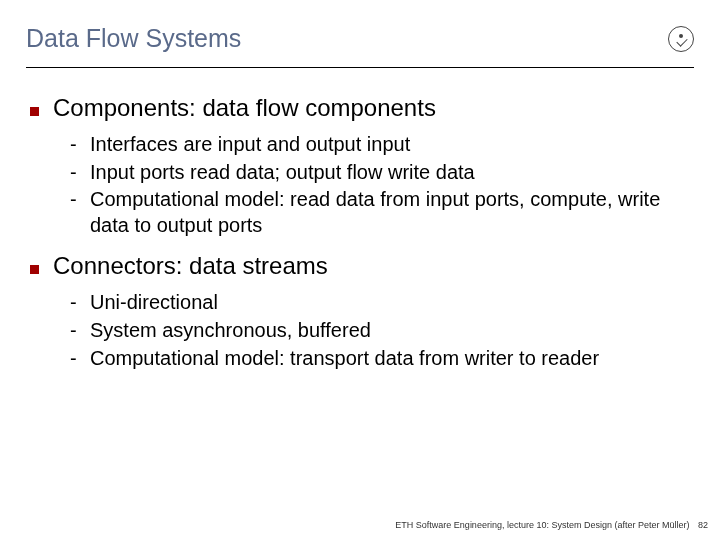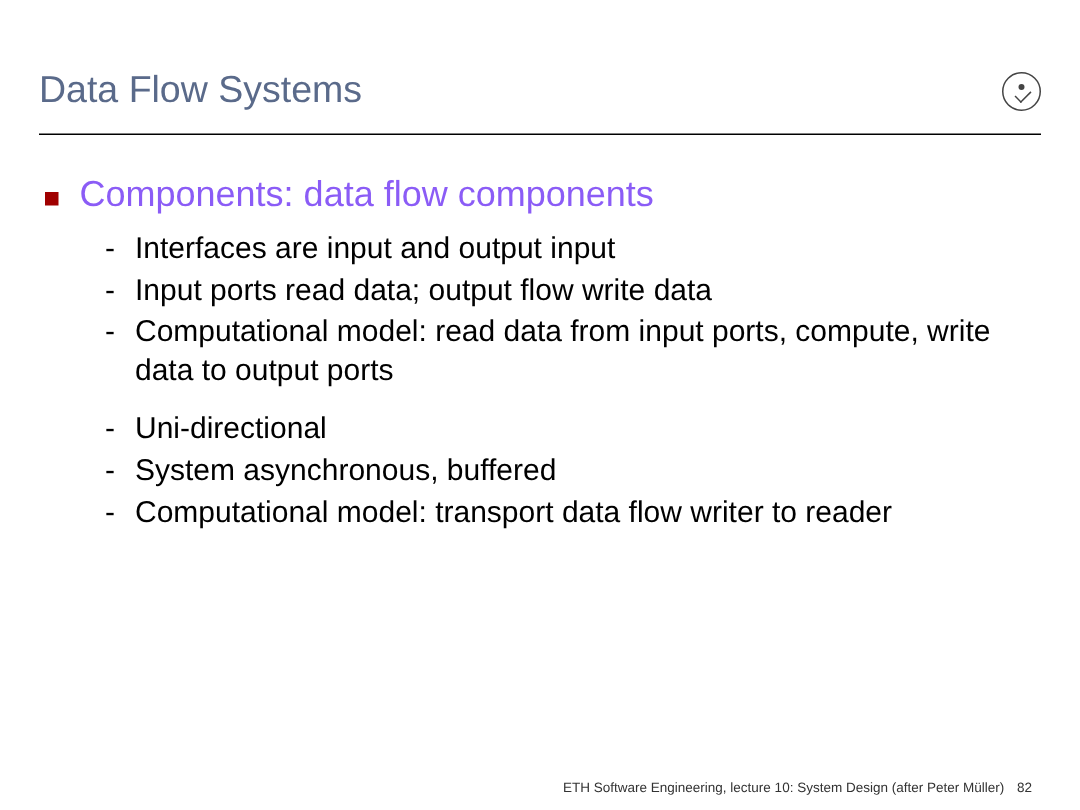--- a/index.html
+++ b/index.html
@@ -14,21 +14,20 @@
   .slide {
     padding: 24px 26px 0 26px;
   }
   .header {
     display: flex;
     justify-content: space-between;
     align-items: center;
     padding-bottom: 14px;
     border-bottom: 1.5px solid #000;
     margin-bottom: 26px;
-    margin-top: 22px;
   }
   .title {
     font-family: Verdana, Geneva, sans-serif;
     font-size: 25px;
     color: #5a6a8a;
     font-weight: 400;
   }
   .logo-circle {
     width: 26px;
     height: 26px;
@@ -73,21 +72,21 @@
   .sq-bullet {
     width: 9px;
     height: 9px;
     background: #a00000;
     margin-right: 14px;
     margin-top: 10px;
     flex-shrink: 0;
   }
   .section-title {
     font-size: 24px;
-    color: #8b5cf6;
+    color: #000000;
     font-weight: 400;
   }
   .sub-items {
     padding-left: 40px;
   }
   .sub-item {
     display: flex;
     align-items: baseline;
     font-size: 20px;
     color: #000;
@@ -98,21 +97,21 @@
     width: 20px;
     flex-shrink: 0;
     text-align: left;
   }
   .sub-text {
     flex: 1;
   }
   .footer {
     position: absolute;
     bottom: 10px;
-    right: 32px;
+    right: 12px;
     font-size: 9px;
     color: #333;
     font-family: Arial, sans-serif;
   }
   .page-num {
     margin-left: 6px;
   }
 </style>
 </head>
 <body>
@@ -143,32 +142,36 @@
           <span class="sub-text">Input ports read data; output flow write data</span>
         </div>
         <div class="sub-item">
           <span class="dash">-</span>
           <span class="sub-text">Computational model: read data from input ports, compute, write data to output ports</span>
         </div>
       </div>
     </div>
 
     <div class="section">
+      <div class="section-head">
+        <div class="sq-bullet"></div>
+        <div class="section-title">Connectors: data streams</div>
+      </div>
       <div class="sub-items">
         <div class="sub-item">
           <span class="dash">-</span>
           <span class="sub-text">Uni-directional</span>
         </div>
         <div class="sub-item">
           <span class="dash">-</span>
           <span class="sub-text">System asynchronous, buffered</span>
         </div>
         <div class="sub-item">
           <span class="dash">-</span>
-          <span class="sub-text">Computational model: transport data flow writer to reader</span>
+          <span class="sub-text">Computational model: transport data from writer to reader</span>
         </div>
       </div>
     </div>
 
   </div>
 </div>
 
 <div class="footer">
   <span>ETH Software Engineering, lecture 10: System Design (after Peter Müller)</span>
   <span class="page-num">82</span>

